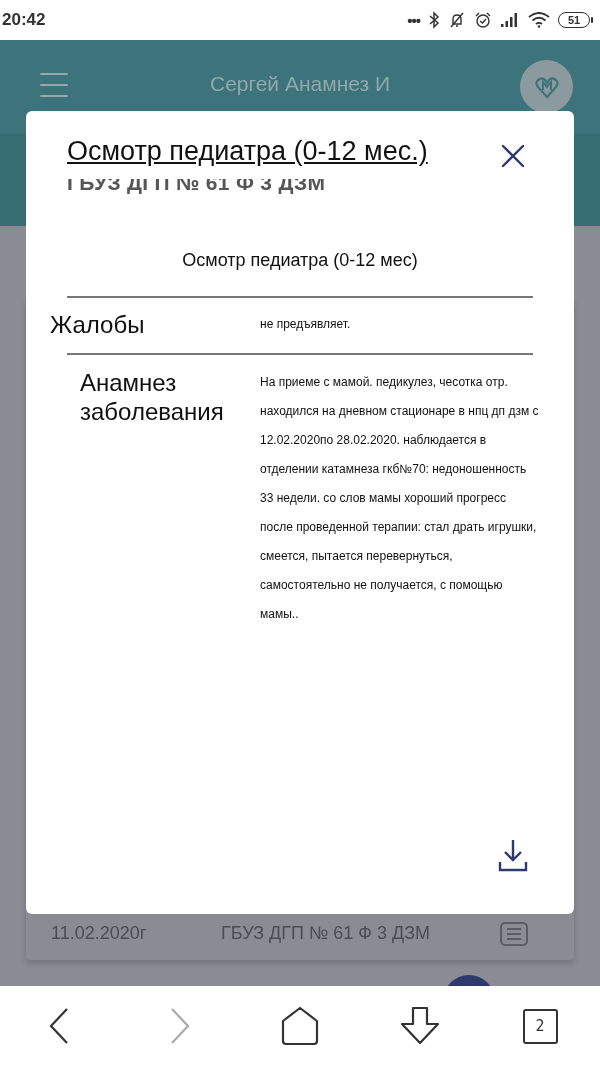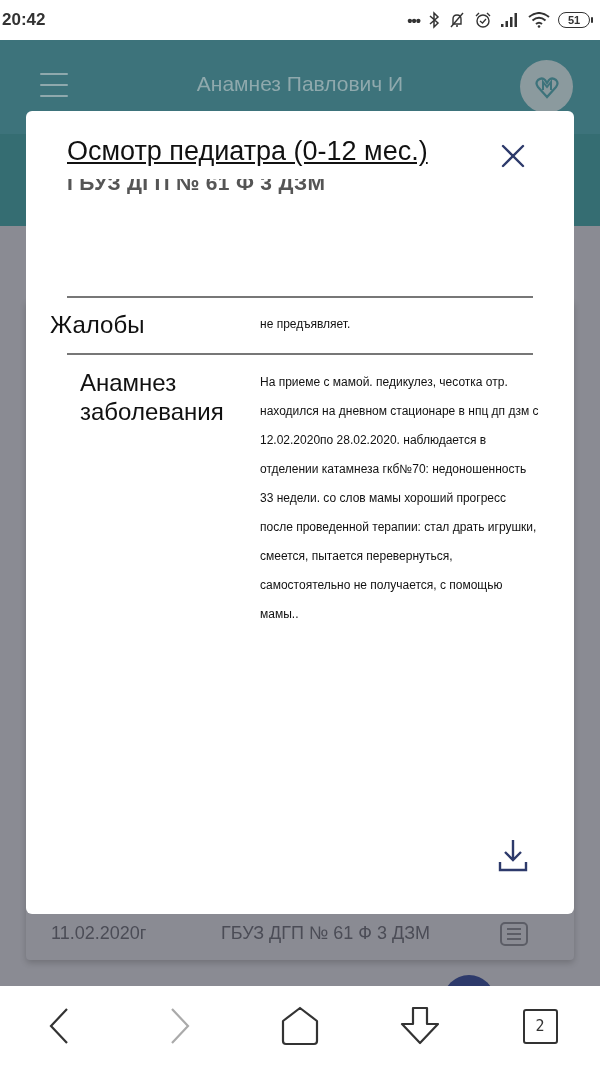--- a/index.html
+++ b/index.html
@@ -138,21 +138,21 @@
   </div>
 </div>
 
 <div class="app">
   <div class="appbar">
     <div class="menu">
         <span></span>
         <span></span>
         <span></span>
       </div>
-    <div class="title">Анамнез Павлович И</div>
+    <div class="title">Сергей Анамнез И</div>
     <div class="logo">
       <svg width="26" height="26" viewBox="0 0 26 26">
           <path d="M13 23 L4 13 Q1 9 4 6 Q8 3 11 6 L13 9 L15 6 Q18 3 22 6 Q25 9 22 13 Z" fill="none" stroke="#3d737b" stroke-width="2.2"></path>
           <path d="M9 16 L9 8 L13 13 L17 8 L17 16" fill="none" stroke="#3d737b" stroke-width="2"></path>
         </svg>
     </div>
   </div>
   <div class="subbar"></div>
   <div class="bg-card"></div>
   <div class="scroll-mark"></div>
@@ -172,20 +172,21 @@
   <div class="modal-title">Осмотр педиатра (0-12 мес.)</div>
   <div class="close-btn">
     <svg width="26" height="26" viewBox="0 0 26 26">
         <path d="M3 3 L23 23 M23 3 L3 23" stroke="#2d3a6b" stroke-width="2.4" stroke-linecap="round"></path>
       </svg>
   </div>
   <div class="clipped-org">
       <span>ГБУЗ ДГП № 61 Ф 3 ДЗМ</span>
     </div>
 
+  <div class="section-title">Осмотр педиатра (0-12 мес)</div>
   <div class="hr" style="top:185px;"></div>
 
   <div class="row-label" style="top:199px;">Жалобы</div>
   <div class="row-value" style="top:199px;">не предъявляет.</div>
   <div class="hr" style="top:242px;"></div>
 
   <div class="row-label" style="top:257px;width:170px;margin-left:30px;">Анамнез заболевания</div>
   <div class="row-value" style="top:257px;">На приеме с мамой. педикулез, чесотка отр. находился на дневном стационаре в нпц дп дзм с 12.02.2020по 28.02.2020. наблюдается в отделении катамнеза гкб№70: недоношенность 33 недели. со слов мамы хороший прогресс после проведенной терапии: стал драть игрушки, смеется, пытается перевернуться, самостоятельно не получается, с помощью мамы..</div>
 
   <div class="download-btn">

